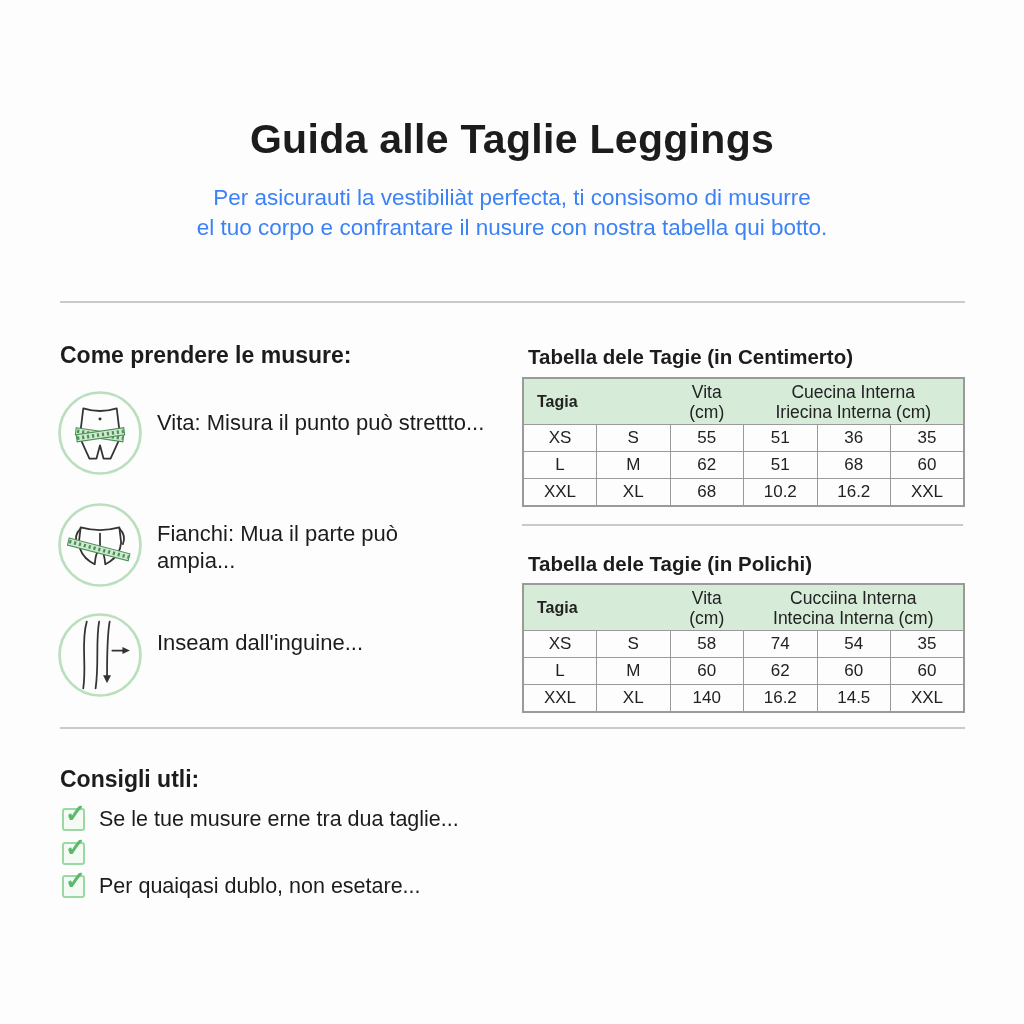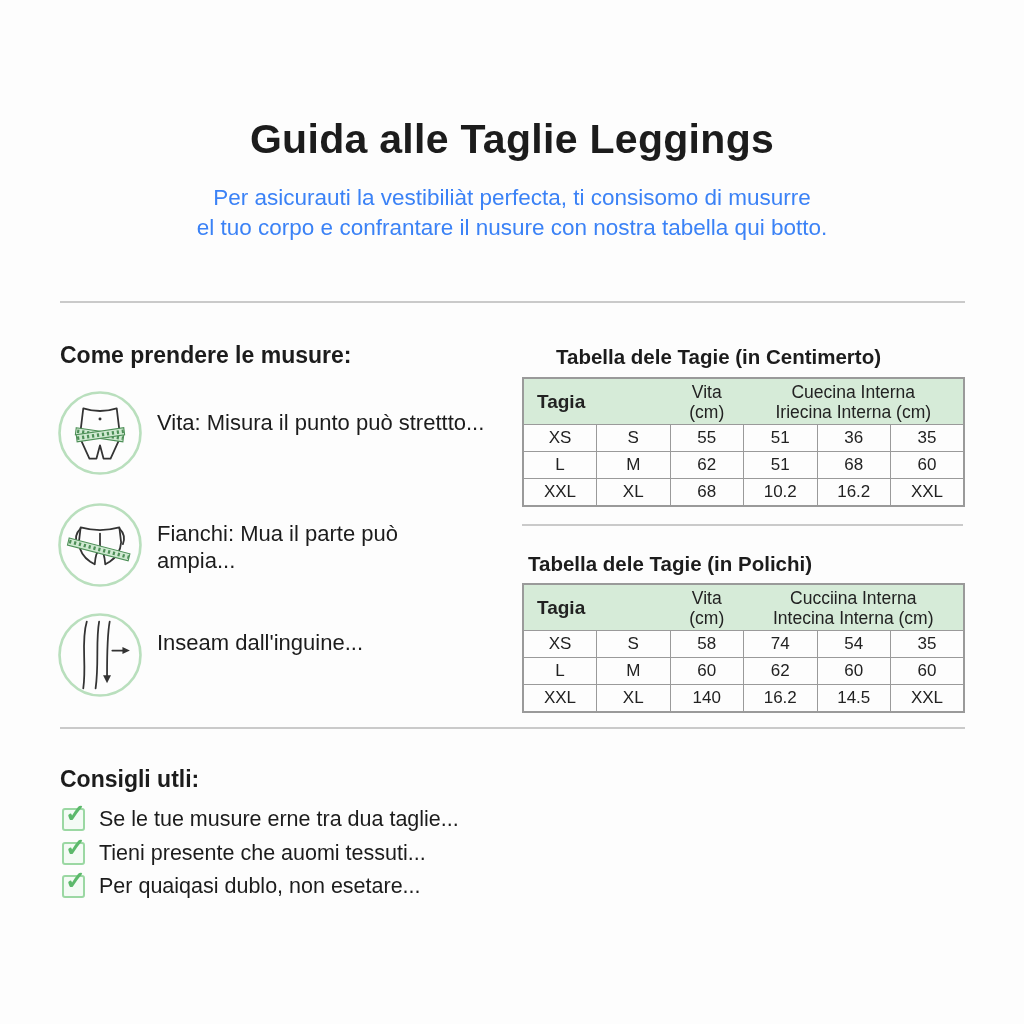--- a/index.html
+++ b/index.html
@@ -31,37 +31,37 @@
   .m-icon-3 { top:611px; }
 
   .m-text { position:absolute; left:157px; font-size:22px; line-height:26.5px; }
   .m-text-1 { top:410px; width:330px; }
   .m-text-2 { top:521px; width:280px; }
   .m-text-3 { top:630px; width:330px; }
   .m-text strong { font-weight:normal;margin-top:12px; }
   .m-text-3 strong { display:block; }
 
   .table-title { position:absolute; font-size:20.5px; font-weight:bold; }
-  .table-title-1 { left:556px; top:345px; }
+  .table-title-1 { left:528px; top:345px; }
   .table-title-2 { left:528px; top:552px; }
 
   table.size-table {
     position:absolute; left:522px; width:441px;
     border-collapse:collapse; table-layout:fixed;
     font-size:17px; color:#222;
     border:2px solid #9a9a9a;
   }
   .size-table-1 { top:377px; }
   .size-table-2 { top:583px; }
   .size-table col { width:73.5px; }
   .size-table th {
     background:#d6ebd8; border:none; border-bottom:1px solid #9a9a9a;
     height:45px; font-weight:normal; line-height:20px; padding:0; vertical-align:middle;
   }
-  .size-table th.th-size { text-align:left; padding-left:13px; font-weight:bold; font-size:19px; }
+  .size-table th.th-size { text-align:left; padding-left:13px; font-weight:bold; font-size:16px; }
   .size-table th.th-mid, .size-table th.th-span { text-align:center; font-size:17.5px; }
   .size-table td {
     border:1px solid #9a9a9a; height:26px; text-align:center; padding:0;
   }
 
   .tips-heading { position:absolute; left:60px; top:766px; font-size:23px; font-weight:bold; }
   .tips-list { position:absolute; left:62px; top:803px; }
   .tip { display:flex; align-items:center; height:33.5px; font-size:21.5px; }
   .checkbox {
     position:relative; width:19px; height:19px; margin-right:14px; flex:0 0 auto;
@@ -252,21 +252,20 @@
     <div class="tip">
       <span class="checkbox">
           <span class="check">✓</span>
         </span>
       <span>Se le tue musure erne tra dua taglie...</span>
     </div>
     <div class="tip">
       <span class="checkbox">
           <span class="check">✓</span>
         </span>
-      <span>Tieni presente che auomi tessuti...</span>
     </div>
     <div class="tip">
       <span class="checkbox">
           <span class="check">✓</span>
         </span>
       <span>Per quaiqasi dublo, non esetare...</span>
     </div>
   </div>
 
 </div>

